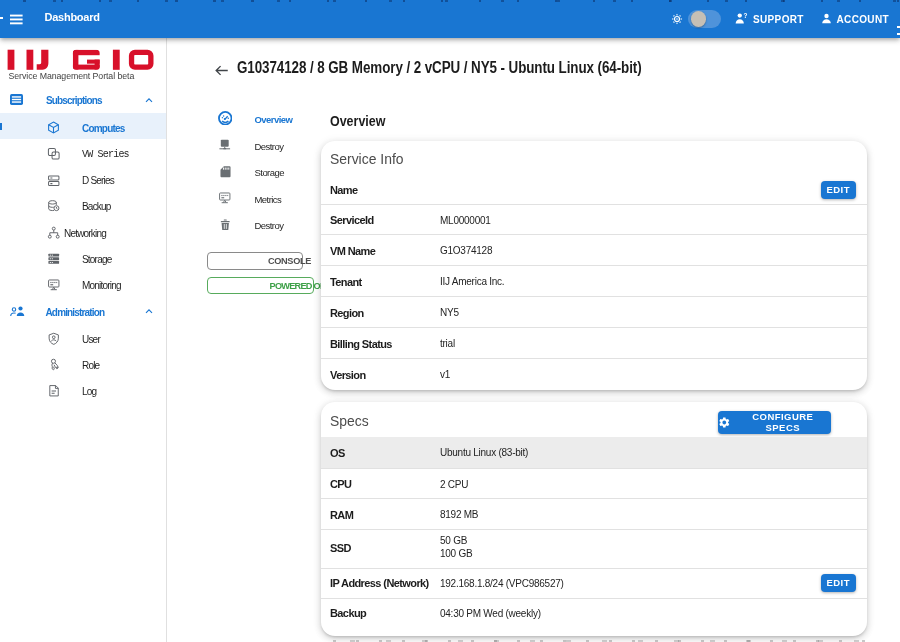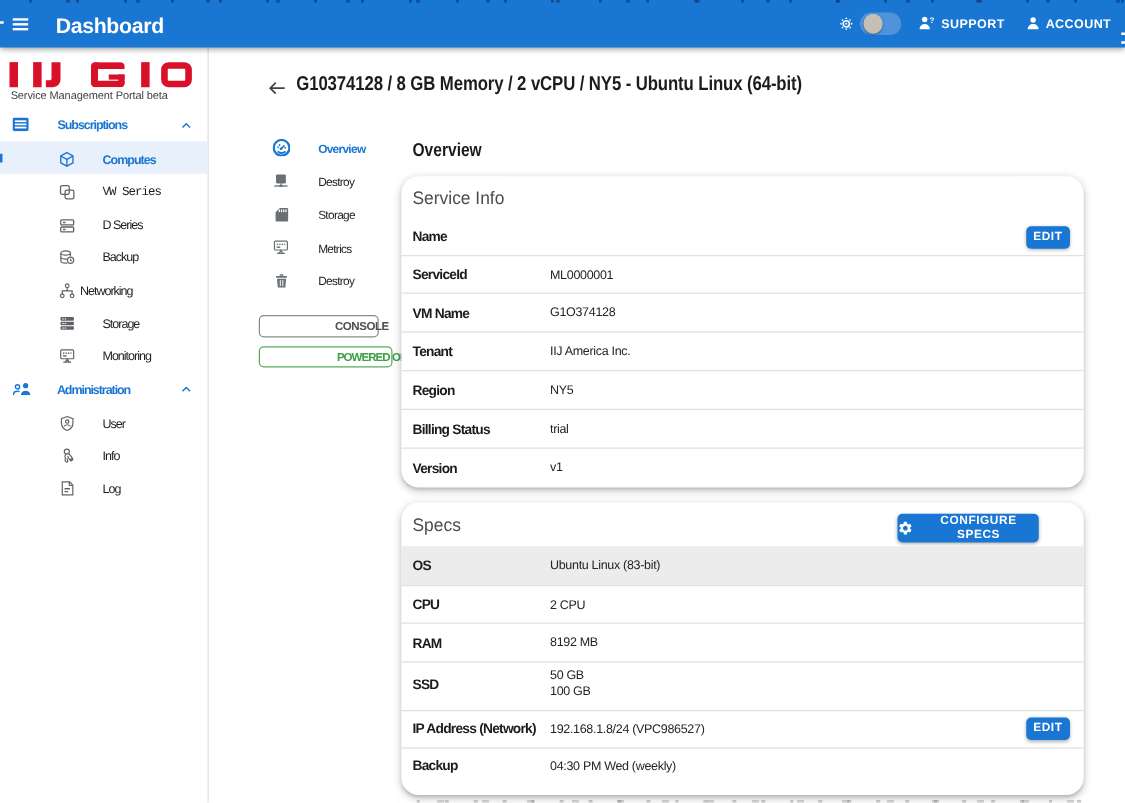--- a/index.html
+++ b/index.html
@@ -3,21 +3,21 @@
 <meta charset="utf-8">
 <style>
   * { margin:0; padding:0; box-sizing:border-box; }
   html,body { width:900px; height:642px; overflow:hidden; background:#fff;
     font-family:"Liberation Sans", sans-serif; }
   .abs { position:absolute; }
   
   .appbar { position:absolute; left:0; top:0; width:900px; height:38px;
     background:#1976d2; box-shadow:0 2px 4px -1px rgba(0,0,0,.25), 0 3px 5px 0 rgba(0,0,0,.16); z-index:50; }
   .appbar .title { position:absolute; left:46px; top:11px; color:#fff;
-    font-size:17px; font-weight:700; letter-spacing:-0.25px; }
+    font-size:11px; font-weight:700; letter-spacing:-0.25px; }
   .topdash { position:absolute; top:0; left:0; width:900px; height:1.9px;
     background:
       repeating-linear-gradient(90deg, rgba(10,45,100,0) 0 23px, rgba(10,45,100,.55) 23px 25.5px, rgba(10,45,100,0) 25.5px 38px),
       repeating-linear-gradient(90deg, rgba(10,45,100,0) 0 53px, rgba(10,45,100,.5) 53px 56px);
     z-index:60; }
   .abtxt { color:#fff; font-size:10px; font-weight:700; letter-spacing:.35px; }
   
   .sidebar { position:absolute; left:0; top:38px; width:167px; height:604px;
     background:#fff; border-right:1px solid #e0e0e0; }
   .sub-label { position:absolute; left:8.5px; top:70.5px; font-size:8.8px; color:#424242; letter-spacing:-0.08px; }
@@ -204,21 +204,21 @@
   <path d="M7.5 16.2 c1.2-1.5 2.8-2.3 4.5-2.3 s3.3.8 4.5 2.3"></path>
 </svg>
 <div class="navtxt" style="left:82px;top:333.5px;">User</div>
 
 <svg class="abs" style="left:47px;top:357.5px" width="13.5" height="13.5" viewBox="0 0 24 24" fill="none" stroke="#5f6368" stroke-width="1.7">
   <circle cx="11.5" cy="5.8" r="3.6"></circle>
   <path d="M10 9 C8.5 11 8.5 13.5 9.5 15.5 L9 19 L11.5 21 L13 19.5 L11.8 15.5"></path>
   <path d="M14 8.5 L18.5 13.5 L20 17 L17.5 19 L15 16.5 L12.5 12"></path>
   <circle cx="17.8" cy="17.2" r="1.1"></circle>
 </svg>
-<div class="navtxt" style="left:82px;top:359.5px;">Info</div>
+<div class="navtxt" style="left:82px;top:359.5px;">Role</div>
 
 <svg class="abs" style="left:47px;top:383.5px" width="13.5" height="13.5" viewBox="0 0 24 24" fill="none" stroke="#5f6368" stroke-width="1.7">
   <path d="M5 2.8 H15.5 L20 7.3 V21.2 H5 Z"></path>
   <path d="M15 3 V7.8 H20"></path>
   <path d="M8.2 12.5 H16 M8.2 16.5 H13.5" stroke-width="1.9"></path>
 </svg>
 <div class="navtxt" style="left:82px;top:385.5px;">Log</div>
 
 <div class="content"></div>
 

